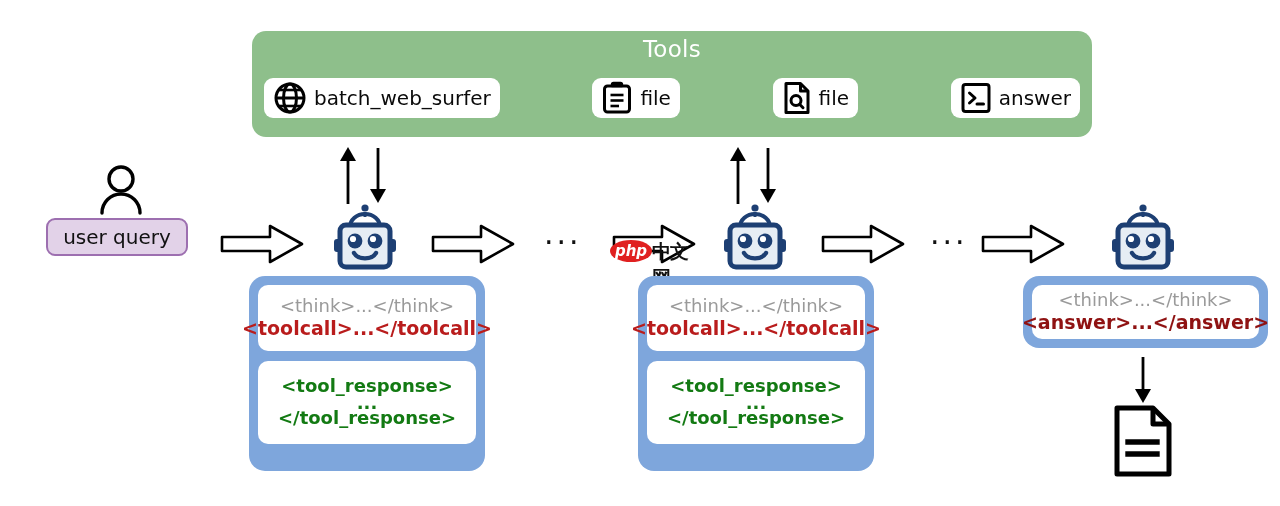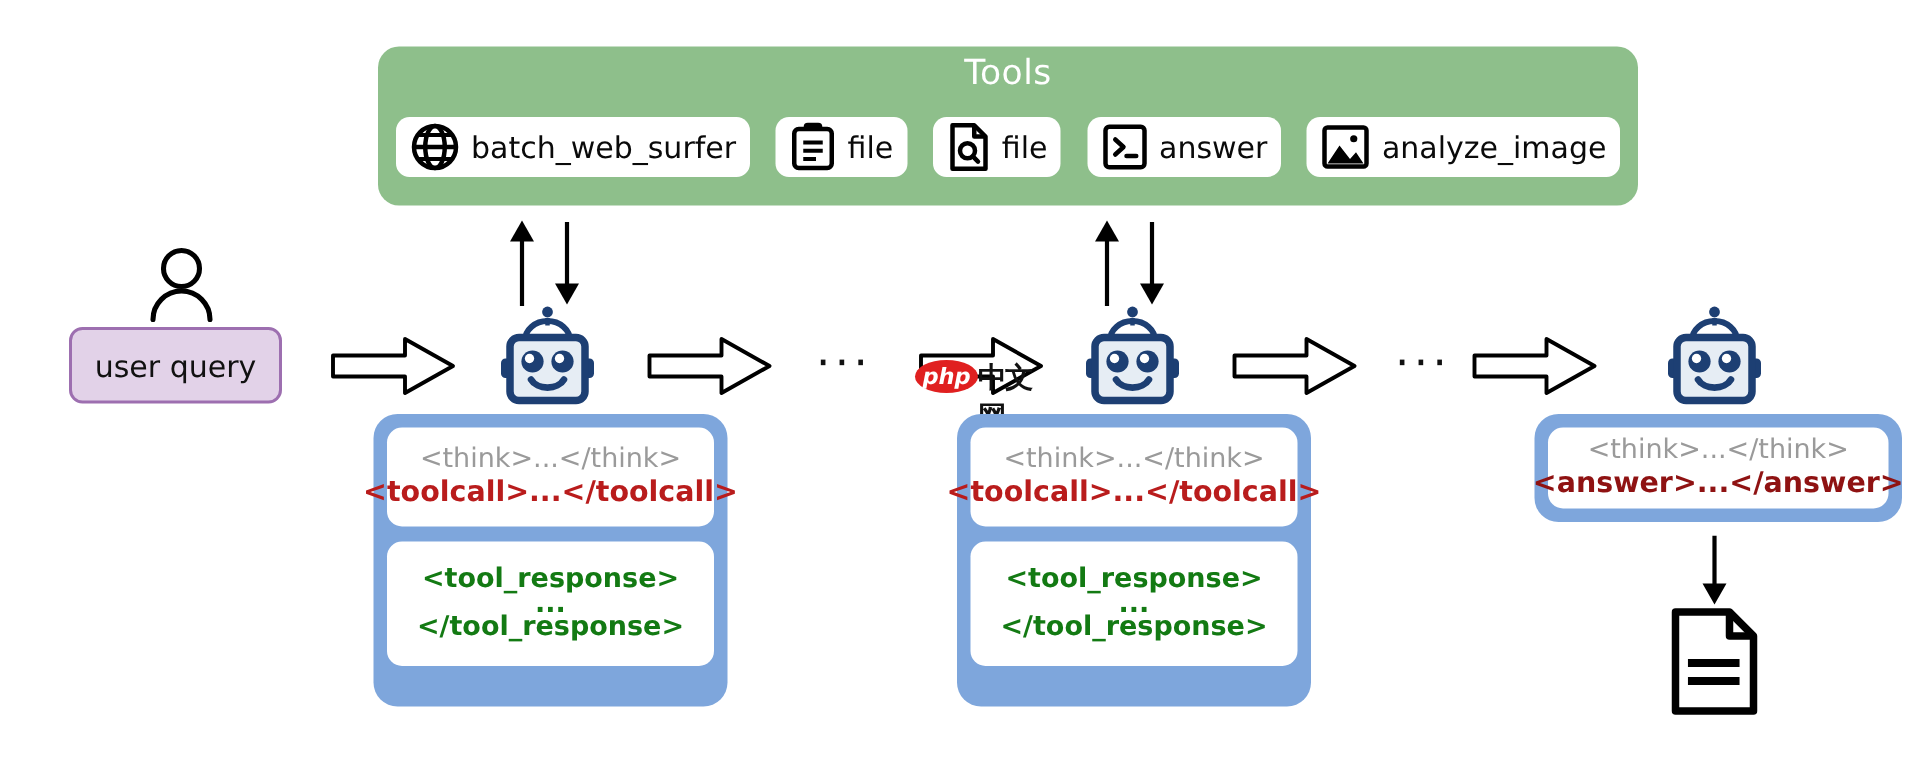--- a/index.html
+++ b/index.html
@@ -77,21 +77,21 @@
     left: 78px;
     top: 163px;
     width: 54px;
     height: 54px;
   }
   .user-query-box {
     position: absolute;
     left: 30px;
     top: 218px;
     width: 142px;
-    height: 51px;
+    height: 38px;
     background: #e2d2e8;
     border: 2px solid #9d6fb0;
     border-radius: 9px;
     box-sizing: border-box;
     display: flex;
     align-items: center;
     justify-content: center;
   }
   .user-query-box span {
     font-size: 20px;
@@ -278,30 +278,20 @@
         <span>
           <svg width="32" height="34" viewBox="0 0 32 34">
             <rect x="3" y="3.5" width="26" height="27" rx="2.5" fill="none" stroke="#000" stroke-width="3"></rect>
             <path d="M9.5 12 L15 17 L9.5 22" fill="none" stroke="#000" stroke-width="3" stroke-linecap="round" stroke-linejoin="round"></path>
             <line x1="17" y1="23" x2="23.5" y2="23" stroke="#000" stroke-width="3" stroke-linecap="round"></line>
           </svg>
         </span>
         <span class="chip-label">answer</span>
       </div>
 
-      <div class="tool-chip">
-        <span>
-          <svg width="34" height="34" viewBox="0 0 34 34">
-            <rect x="3" y="4" width="28" height="26" rx="2" fill="none" stroke="#000" stroke-width="3"></rect>
-            <circle cx="22.5" cy="11.5" r="2.4" fill="#000"></circle>
-            <path d="M5 28 L13 16 L20 25 L24 20.5 L29 28 Z" fill="#000"></path>
-          </svg>
-        </span>
-        <span class="chip-label">analyze_image</span>
-      </div>
 
     </div>
   </div>
 
   <div class="user-figure">
     <svg width="54" height="54" viewBox="0 0 54 54">
       <circle cx="27" cy="16" r="12" fill="none" stroke="#000" stroke-width="3.4"></circle>
       <path d="M8 50 a19 19 0 0 1 38 0" fill="none" stroke="#000" stroke-width="3.4" stroke-linecap="round"></path>
     </svg>
   </div>

